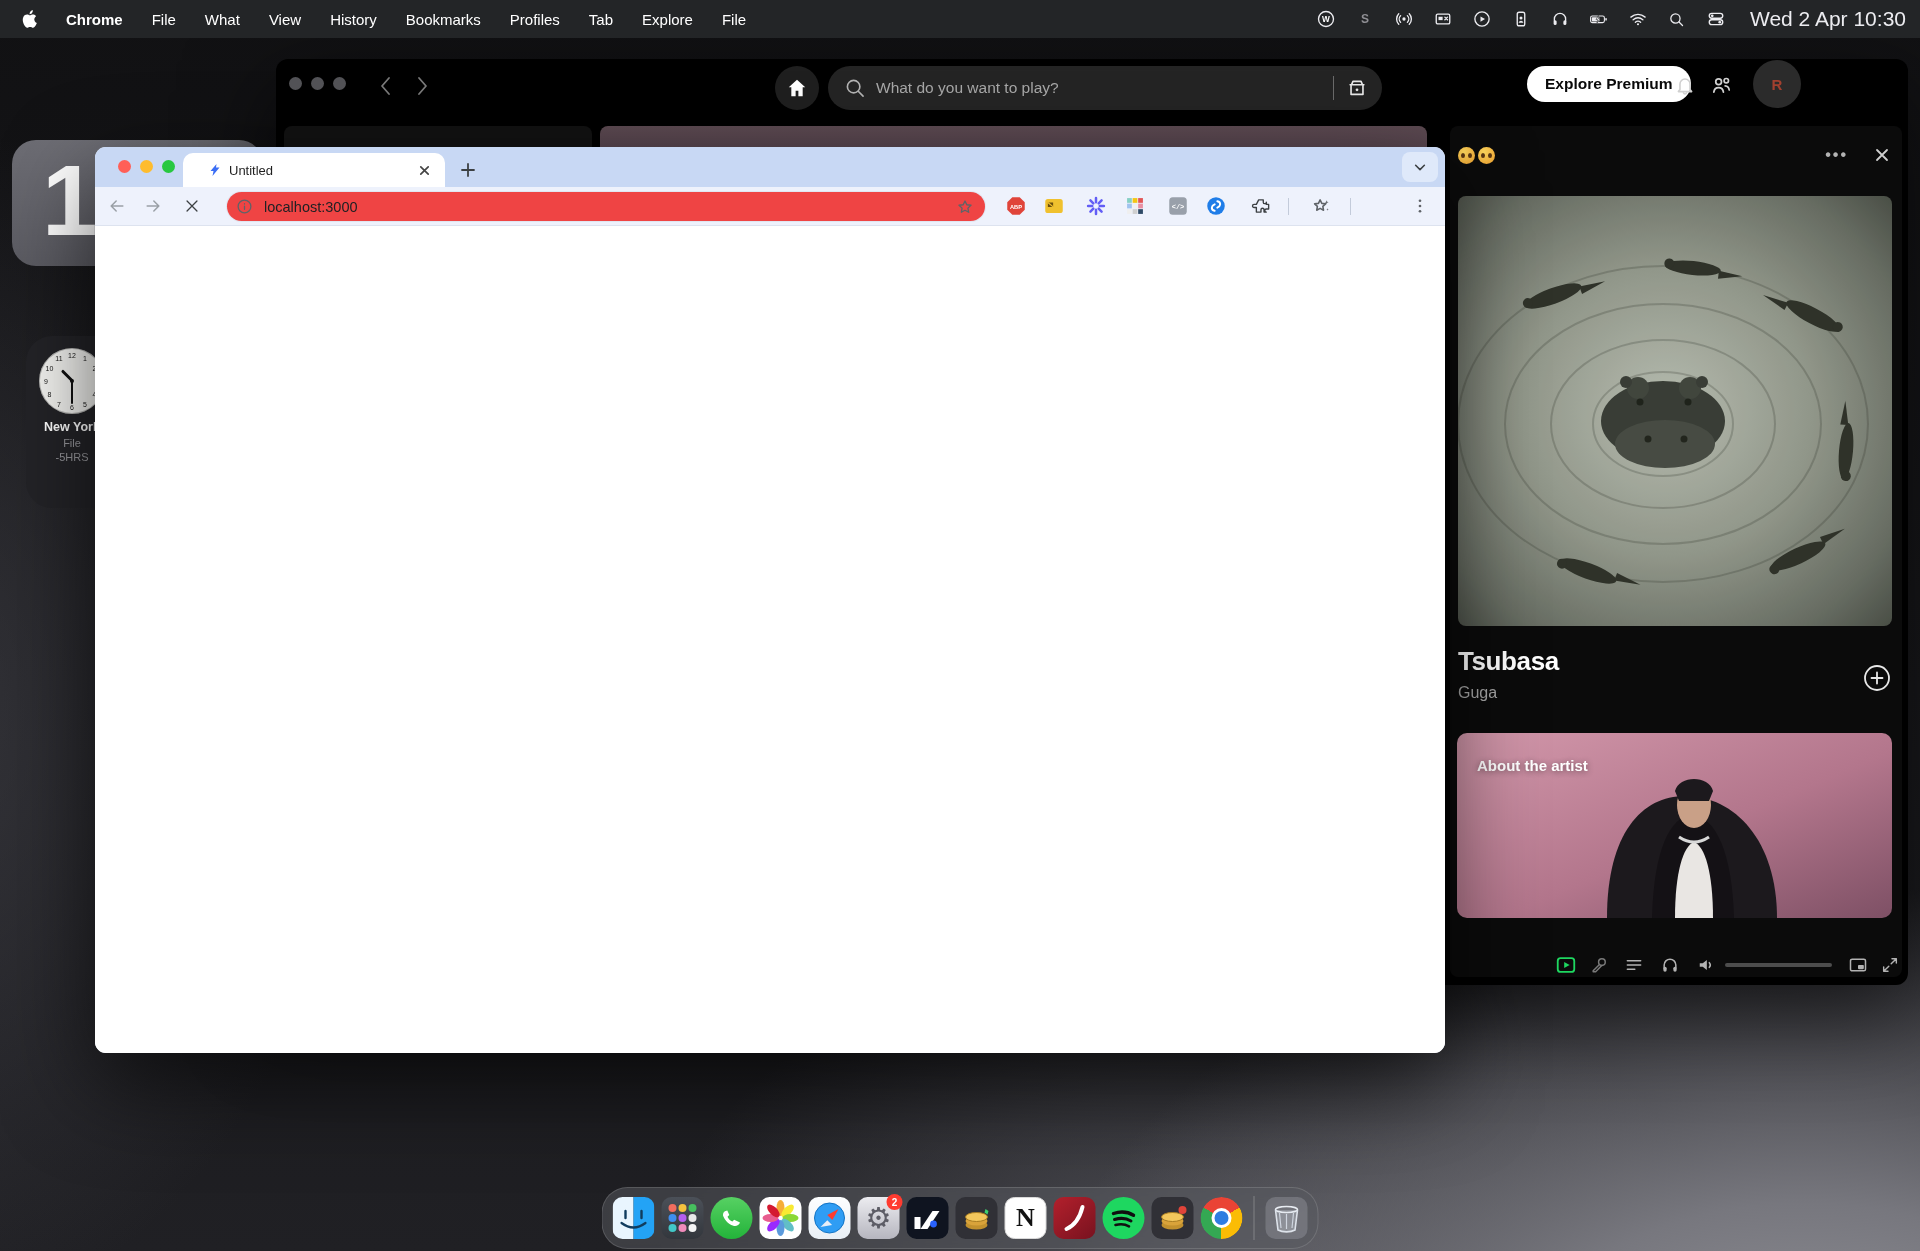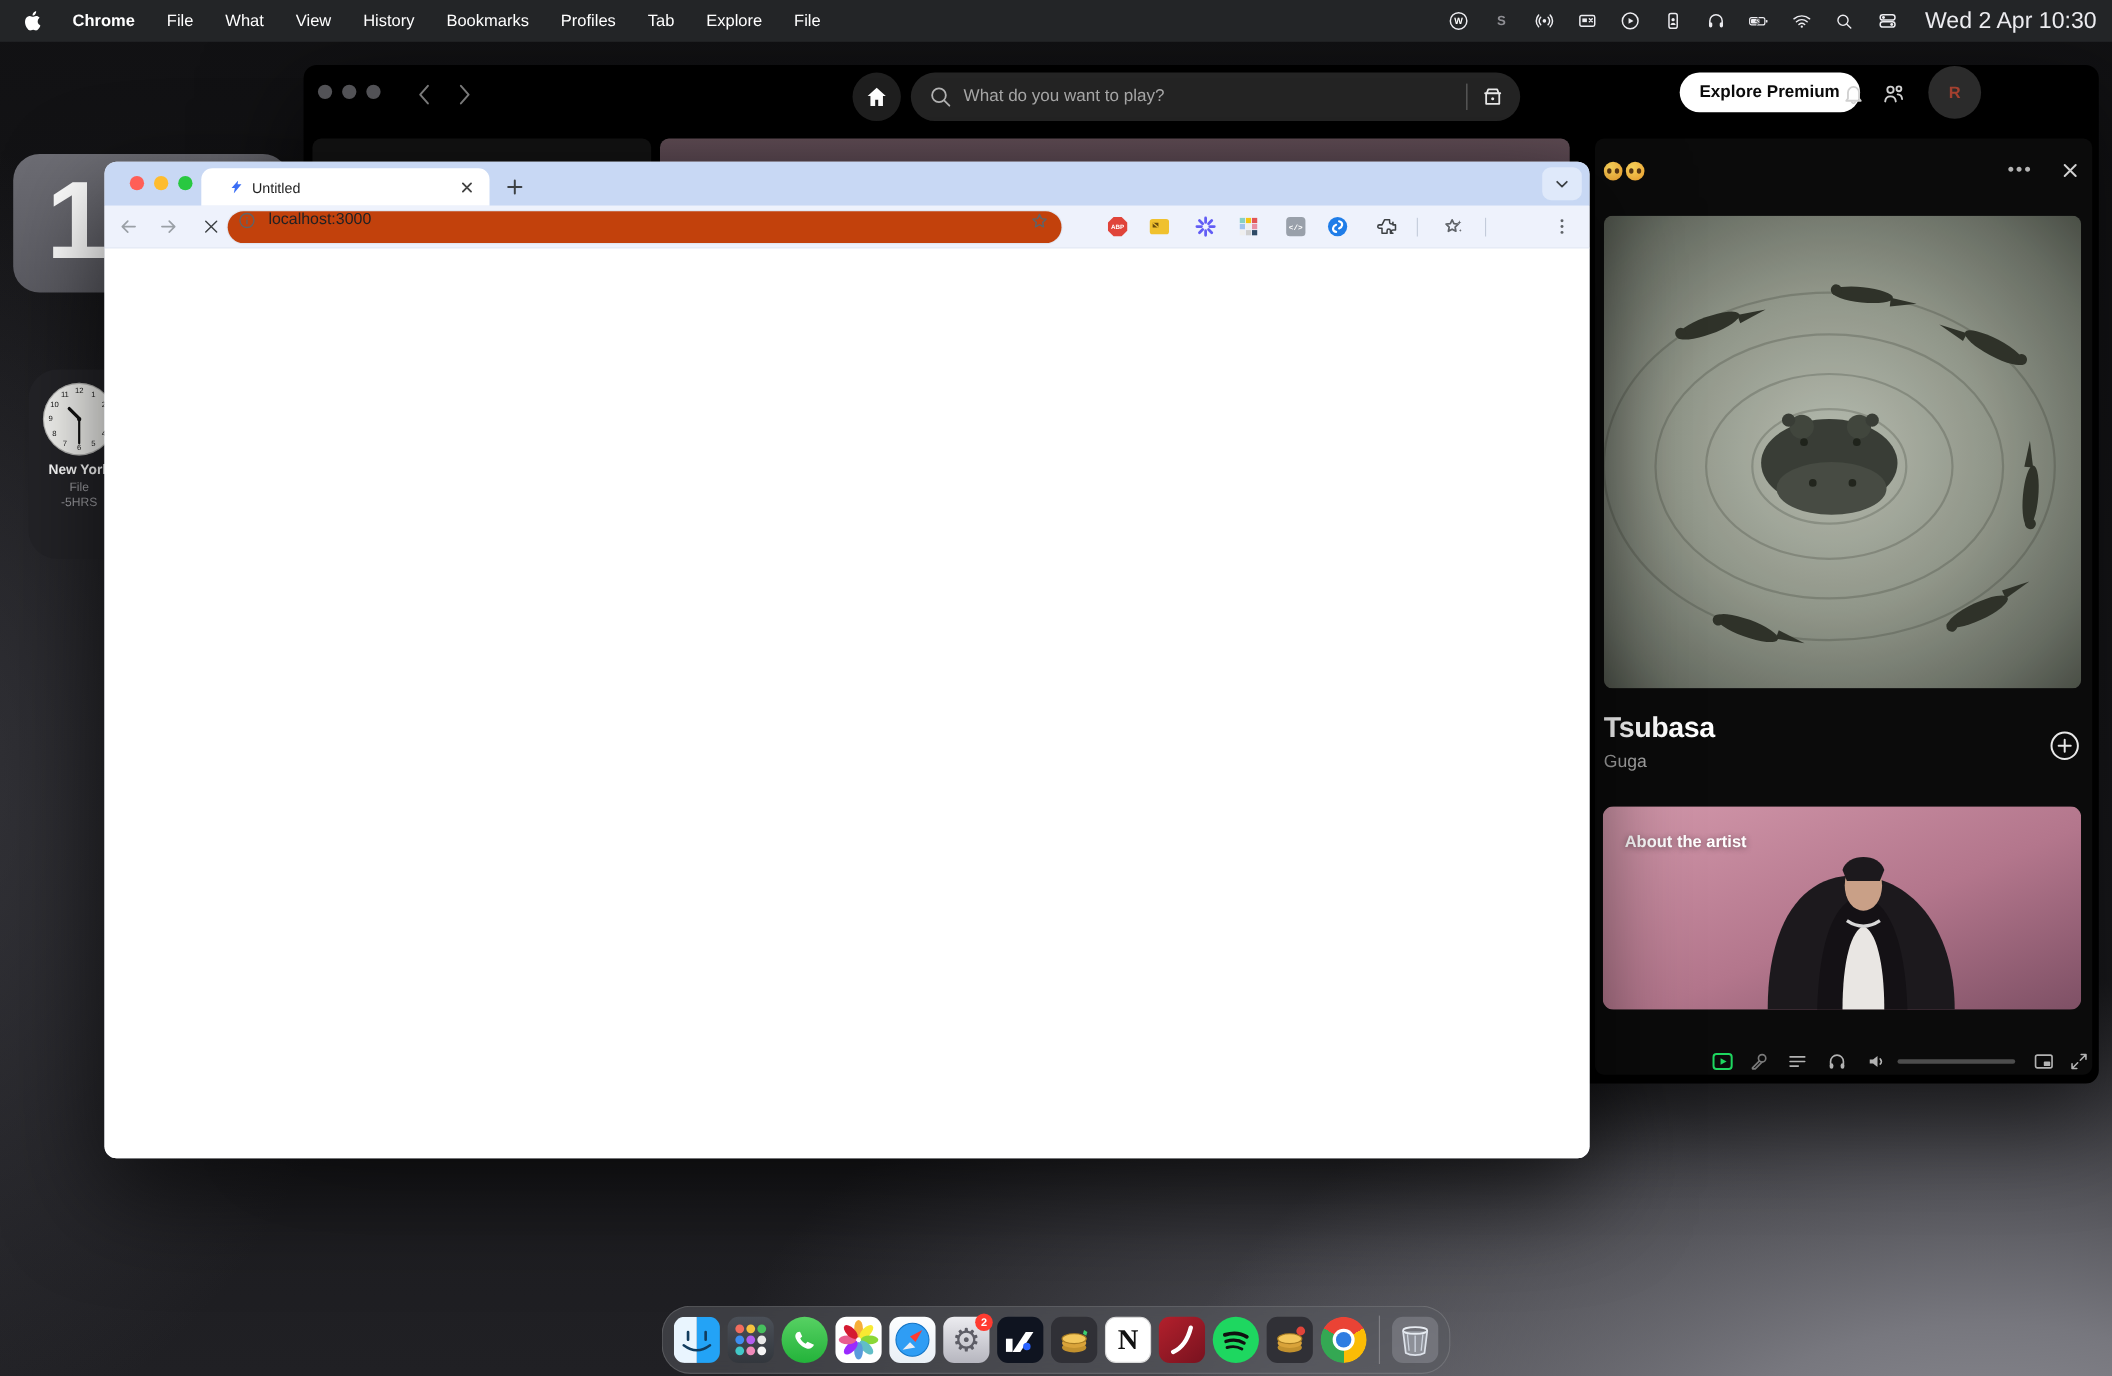--- a/index.html
+++ b/index.html
@@ -100,22 +100,22 @@
     display:flex;align-items:center}
   .cr-tab .fav{margin-left:26px;width:12px;height:12px}
   .cr-tab .t{margin-left:8px;font-size:13px;color:#1f1f1f}
   .cr-tab .x{margin-left:auto;margin-right:14px;color:#444}
   .cr-newtab{position:absolute;left:358px;top:8px;width:30px;height:30px;display:flex;align-items:center;
     justify-content:center;color:#3c4043}
   .cr-tabsearch{position:absolute;left:1307px;top:5px;width:36px;height:30px;border-radius:8px;background:#dfe9fa;
     display:flex;align-items:center;justify-content:center;color:#3c4043}
   .cr-toolbar{position:absolute;left:0;top:40px;width:100%;height:39px;background:#eef2fc;border-bottom:1px solid #dde3ef}
   .tbi{position:absolute;top:50%;transform:translate(-50%,-50%)}
-  .omnibox{position:absolute;left:112px;top:5px;width:758px;height:29px;border-radius:15px;background:#c2410c;
-    display:flex;align-items:flex-start;box-shadow:0 0 0 1px rgba(120,130,150,.10)}
+  .omnibox{position:absolute;left:132px;top:5px;width:758px;height:29px;border-radius:15px;background:#ef4444;
+    display:flex;align-items:center;box-shadow:0 0 0 1px rgba(120,130,150,.10)}
   .omnibox .info{margin-left:9px;color:#5f6368}
   .omnibox .url{margin-left:11px;font-size:14.5px;color:#202124}
   .omnibox .star{margin-left:auto;margin-right:11px;color:#5f6368}
   .tb-div{position:absolute;top:11px;width:1px;height:17px;background:#c3cbda}
   .cr-avatar{width:24px;height:24px;border-radius:50%;
     background:radial-gradient(circle at 35% 30%,#9cc2ae,#557a66 60%,#2e4a3b)}
   .cr-content{position:absolute;left:0;top:79px;width:100%;height:827px;background:#fff;border-radius:0 0 11px 11px}
 
   
   .dock{position:absolute;left:50%;bottom:2px;transform:translateX(-50%);height:62px;z-index:40;

